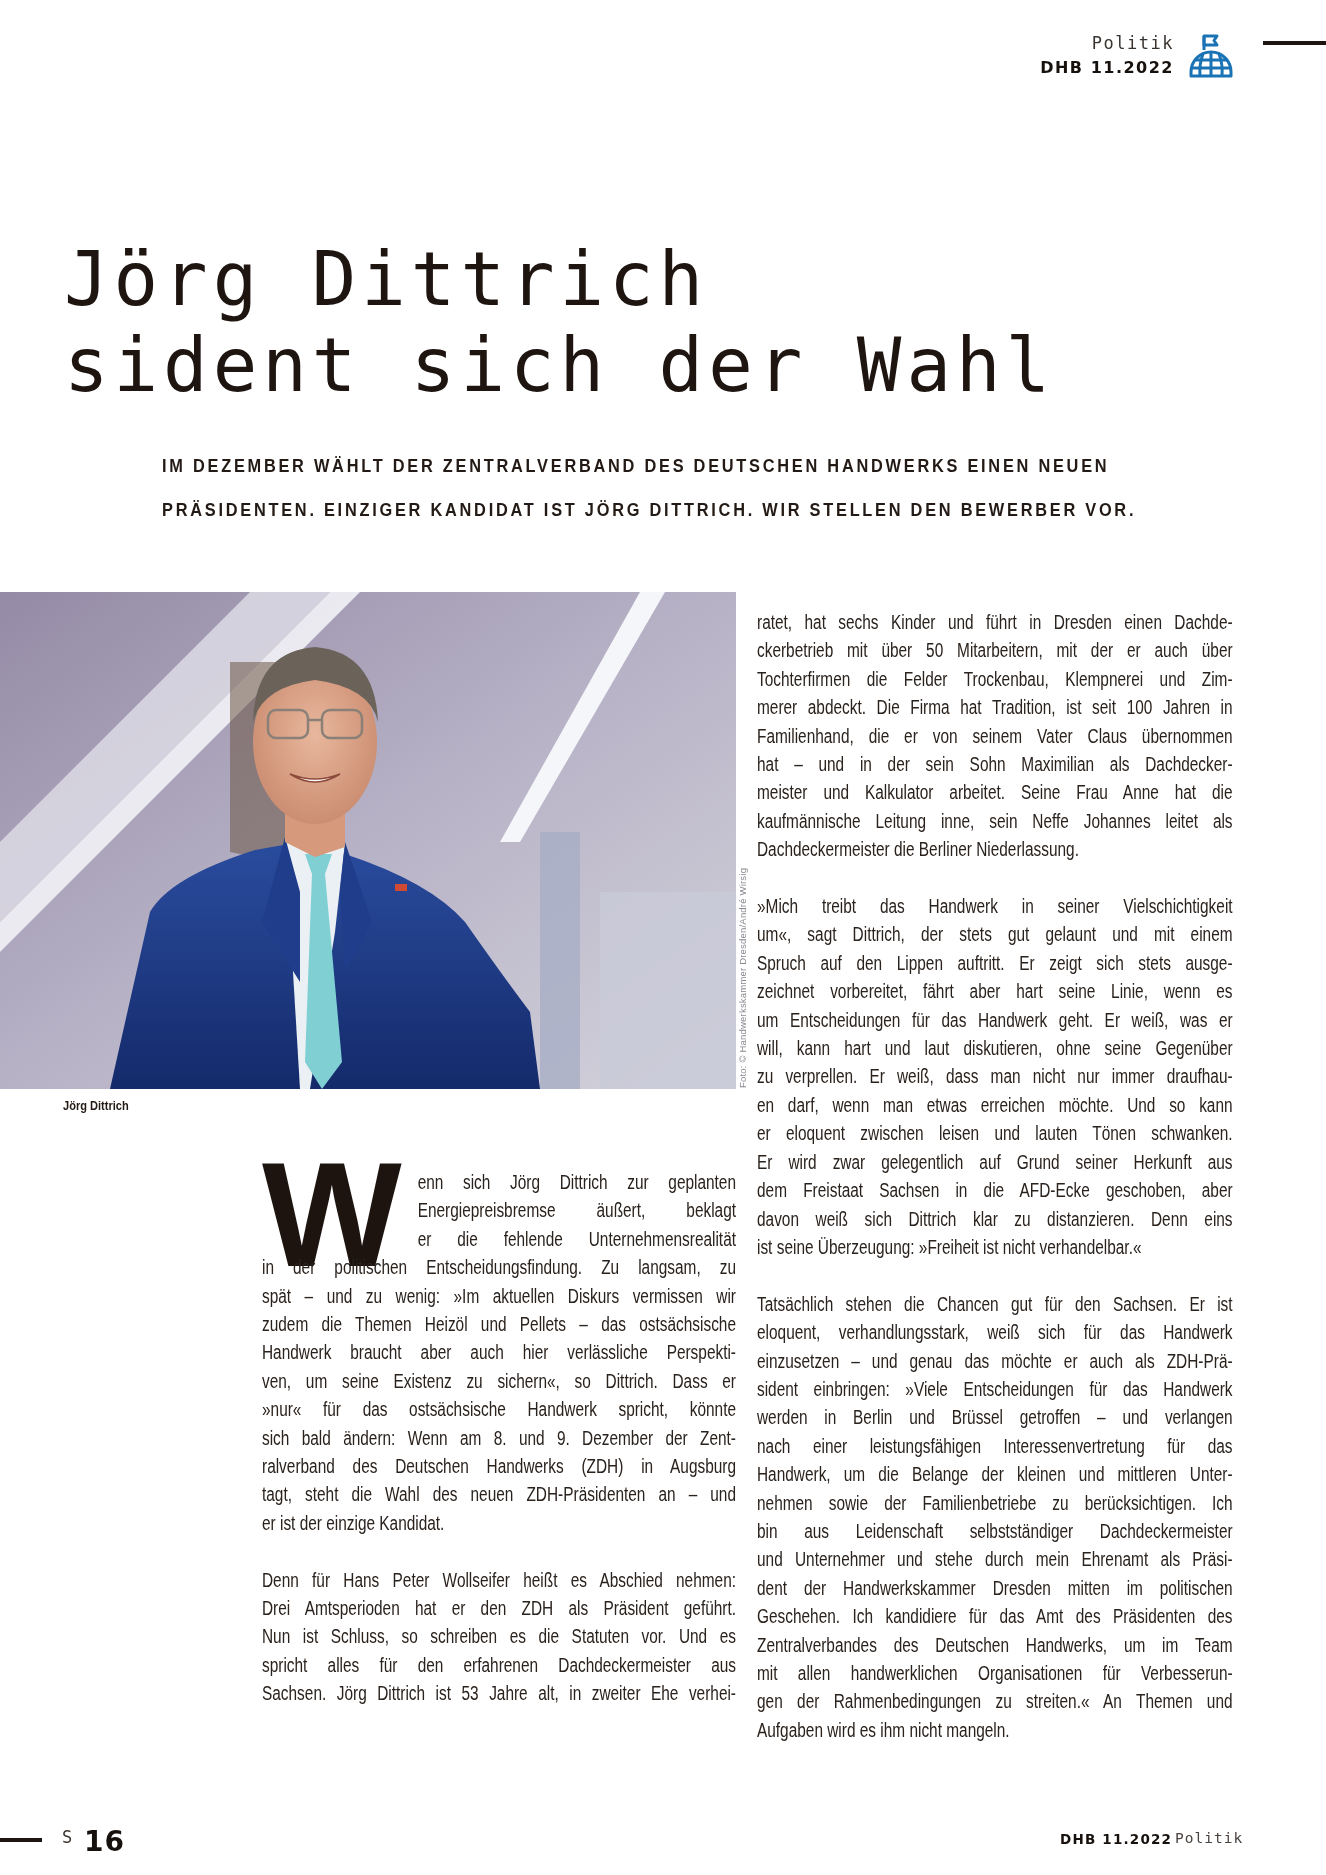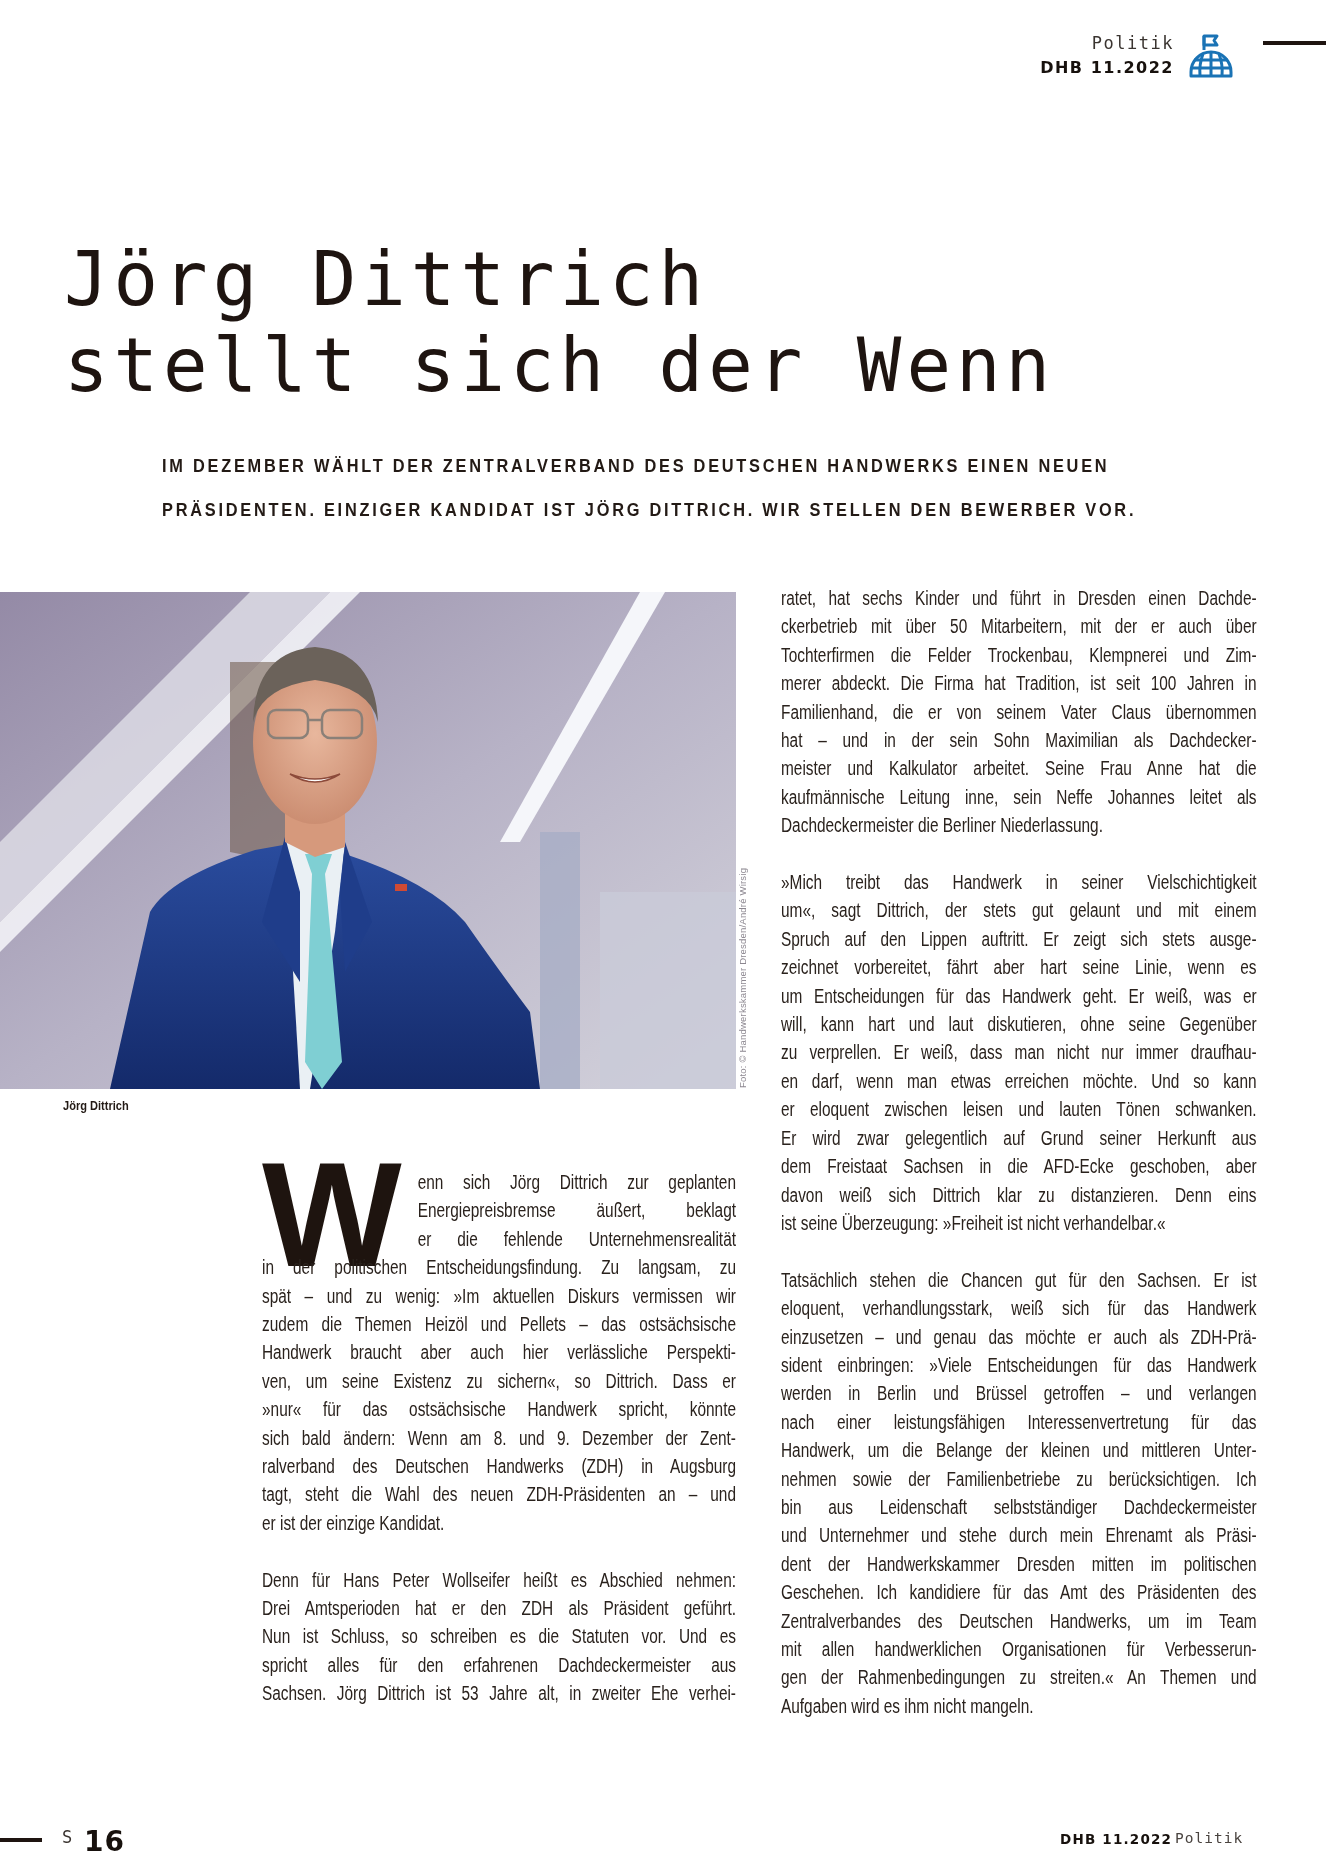--- a/index.html
+++ b/index.html
@@ -65,21 +65,21 @@
       font-family: "Liberation Sans", sans-serif; font-size: 19.5px; line-height: 28.4px;
       color: #2a221d;
     }
     .col p { margin: 0; }
     .line { display: block; white-space: nowrap; text-align: justify; text-align-last: justify; }
     .line.last { text-align-last: left; }
     .col .inner { transform: scaleX(0.79); transform-origin: left top; }
 
     .col-left { left: 262px; top: 1168px; width: 474px; }
     .col-left .inner { width: 600px; }
-    .col-right { left: 757px; top: 584px; width: 476px; margin-left: 24px; }
+    .col-right { left: 757px; top: 608px; width: 476px; }
     .col-right .inner { width: 602px; }
 
     .gap { height: 28.4px; }
 
     .dropcap {
       position: absolute; left: 0; top: -8px;
       font-family: "Liberation Sans", sans-serif; font-weight: bold;
       font-size: 148px; line-height: 110px; color: #1e140f;
       transform: scaleX(1.0); letter-spacing: -4px;
     }
@@ -117,21 +117,21 @@
     <line x1="6" y1="27" x2="40" y2="27"></line>
     <path d="M23 19 V43"></path>
     <path d="M15 21 Q11 31 12 43"></path>
     <path d="M31 21 Q35 31 34 43"></path>
   </svg>
 </div>
 <div class="abs hdr-rule"></div>
 
 <h1 class="abs title">
   <span>Jörg Dittrich</span>
-  <span>stellt sich der Wenn</span>
+  <span>sident sich der Wahl</span>
 </h1>
 
 <p class="abs lead">
   <span>IM DEZEMBER WÄHLT DER ZENTRALVERBAND DES DEUTSCHEN HANDWERKS EINEN NEUEN</span>
   <span>PRÄSIDENTEN. EINZIGER KANDIDAT IST JÖRG DITTRICH. WIR STELLEN DEN BEWERBER VOR.</span>
 </p>
 
 <div class="abs photo" title="Porträt von Jörg Dittrich im blauen Anzug mit türkiser Krawatte">
   <svg width="736" height="497" viewBox="0 0 736 497">
     <defs>

